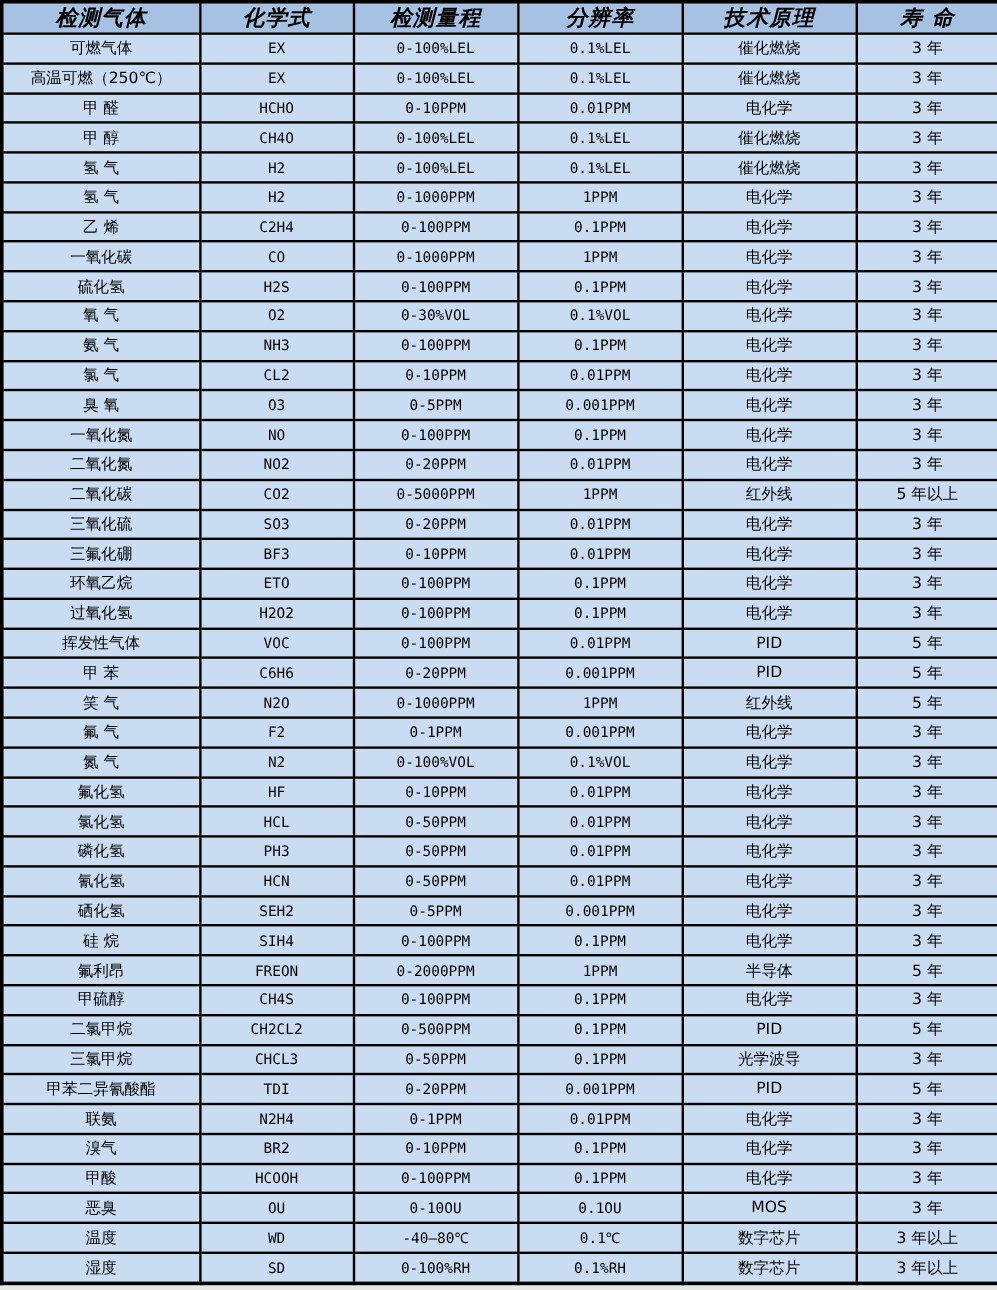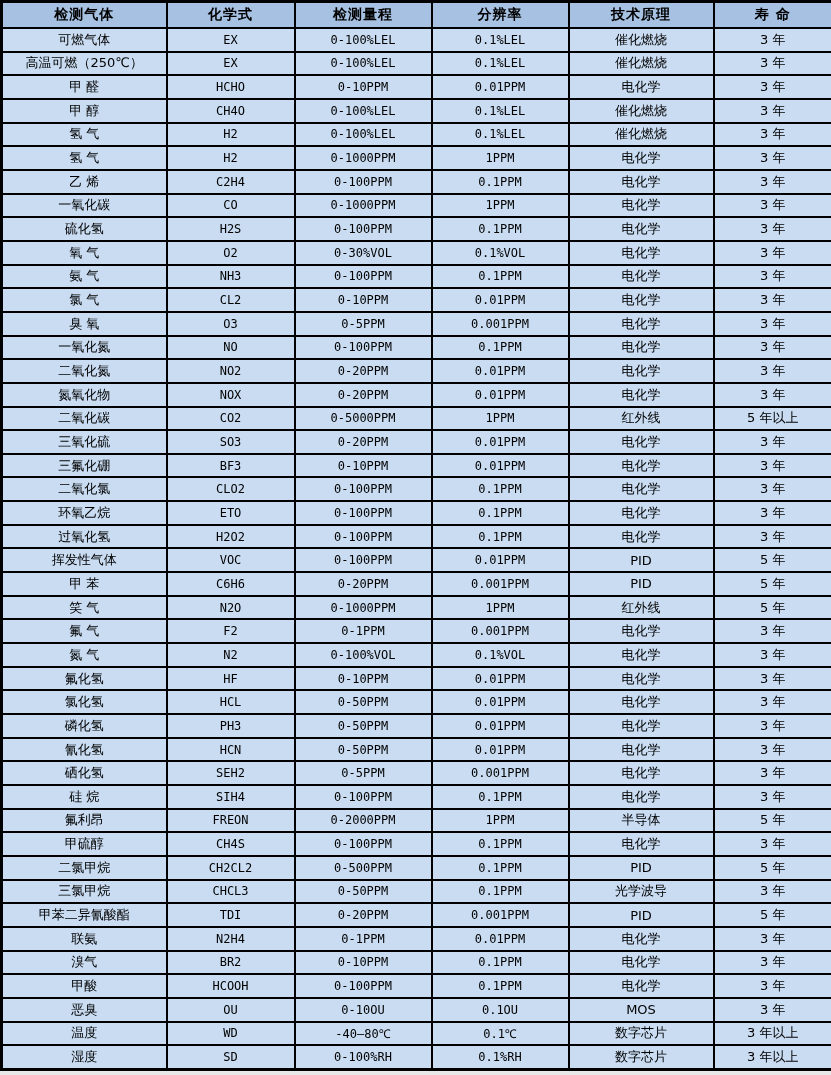--- a/index.html
+++ b/index.html
@@ -27,24 +27,25 @@
     text-align: center;
     vertical-align: middle;
     padding: 0 2px;
     color: var(--text, #000000);
     overflow: hidden;
     white-space: nowrap;
   }
   table.gas-table thead th {
     background: var(--header-bg, #a6c1e2);
     font-weight: bold;
-    font-size: 14px;
+    font-size: 18px;
     height: 24px;
     font-family: "DejaVu Sans", sans-serif;
     letter-spacing: 1px;
+    font-style: italic;
   }
   table.gas-table tbody td {
     background: var(--row-bg, #c9dcf2);
     font-size: 13px;
   }
   
   table.gas-table tbody td:nth-child(2),
   table.gas-table tbody td:nth-child(3),
   table.gas-table tbody td:nth-child(4) {
     font-family: "DejaVu Sans Mono", "Liberation Mono", monospace;
@@ -201,28 +202,20 @@
   </tr>
         <tr>
     <td>二氧化氮</td>
     <td>NO2</td>
     <td>0-20PPM</td>
     <td>0.01PPM</td>
     <td>电化学</td>
     <td>3 年</td>
   </tr>
         <tr>
-    <td>氮氧化物</td>
-    <td>NOX</td>
-    <td>0-20PPM</td>
-    <td>0.01PPM</td>
-    <td>电化学</td>
-    <td>3 年</td>
-  </tr>
-        <tr>
     <td>二氧化碳</td>
     <td>CO2</td>
     <td>0-5000PPM</td>
     <td>1PPM</td>
     <td>红外线</td>
     <td>5 年以上</td>
   </tr>
         <tr>
     <td>三氧化硫</td>
     <td>SO3</td>
@@ -233,28 +226,20 @@
   </tr>
         <tr>
     <td>三氟化硼</td>
     <td>BF3</td>
     <td>0-10PPM</td>
     <td>0.01PPM</td>
     <td>电化学</td>
     <td>3 年</td>
   </tr>
         <tr>
-    <td>二氧化氯</td>
-    <td>CLO2</td>
-    <td>0-100PPM</td>
-    <td>0.1PPM</td>
-    <td>电化学</td>
-    <td>3 年</td>
-  </tr>
-        <tr>
     <td>环氧乙烷</td>
     <td>ETO</td>
     <td>0-100PPM</td>
     <td>0.1PPM</td>
     <td>电化学</td>
     <td>3 年</td>
   </tr>
         <tr>
     <td>过氧化氢</td>
     <td>H2O2</td>

